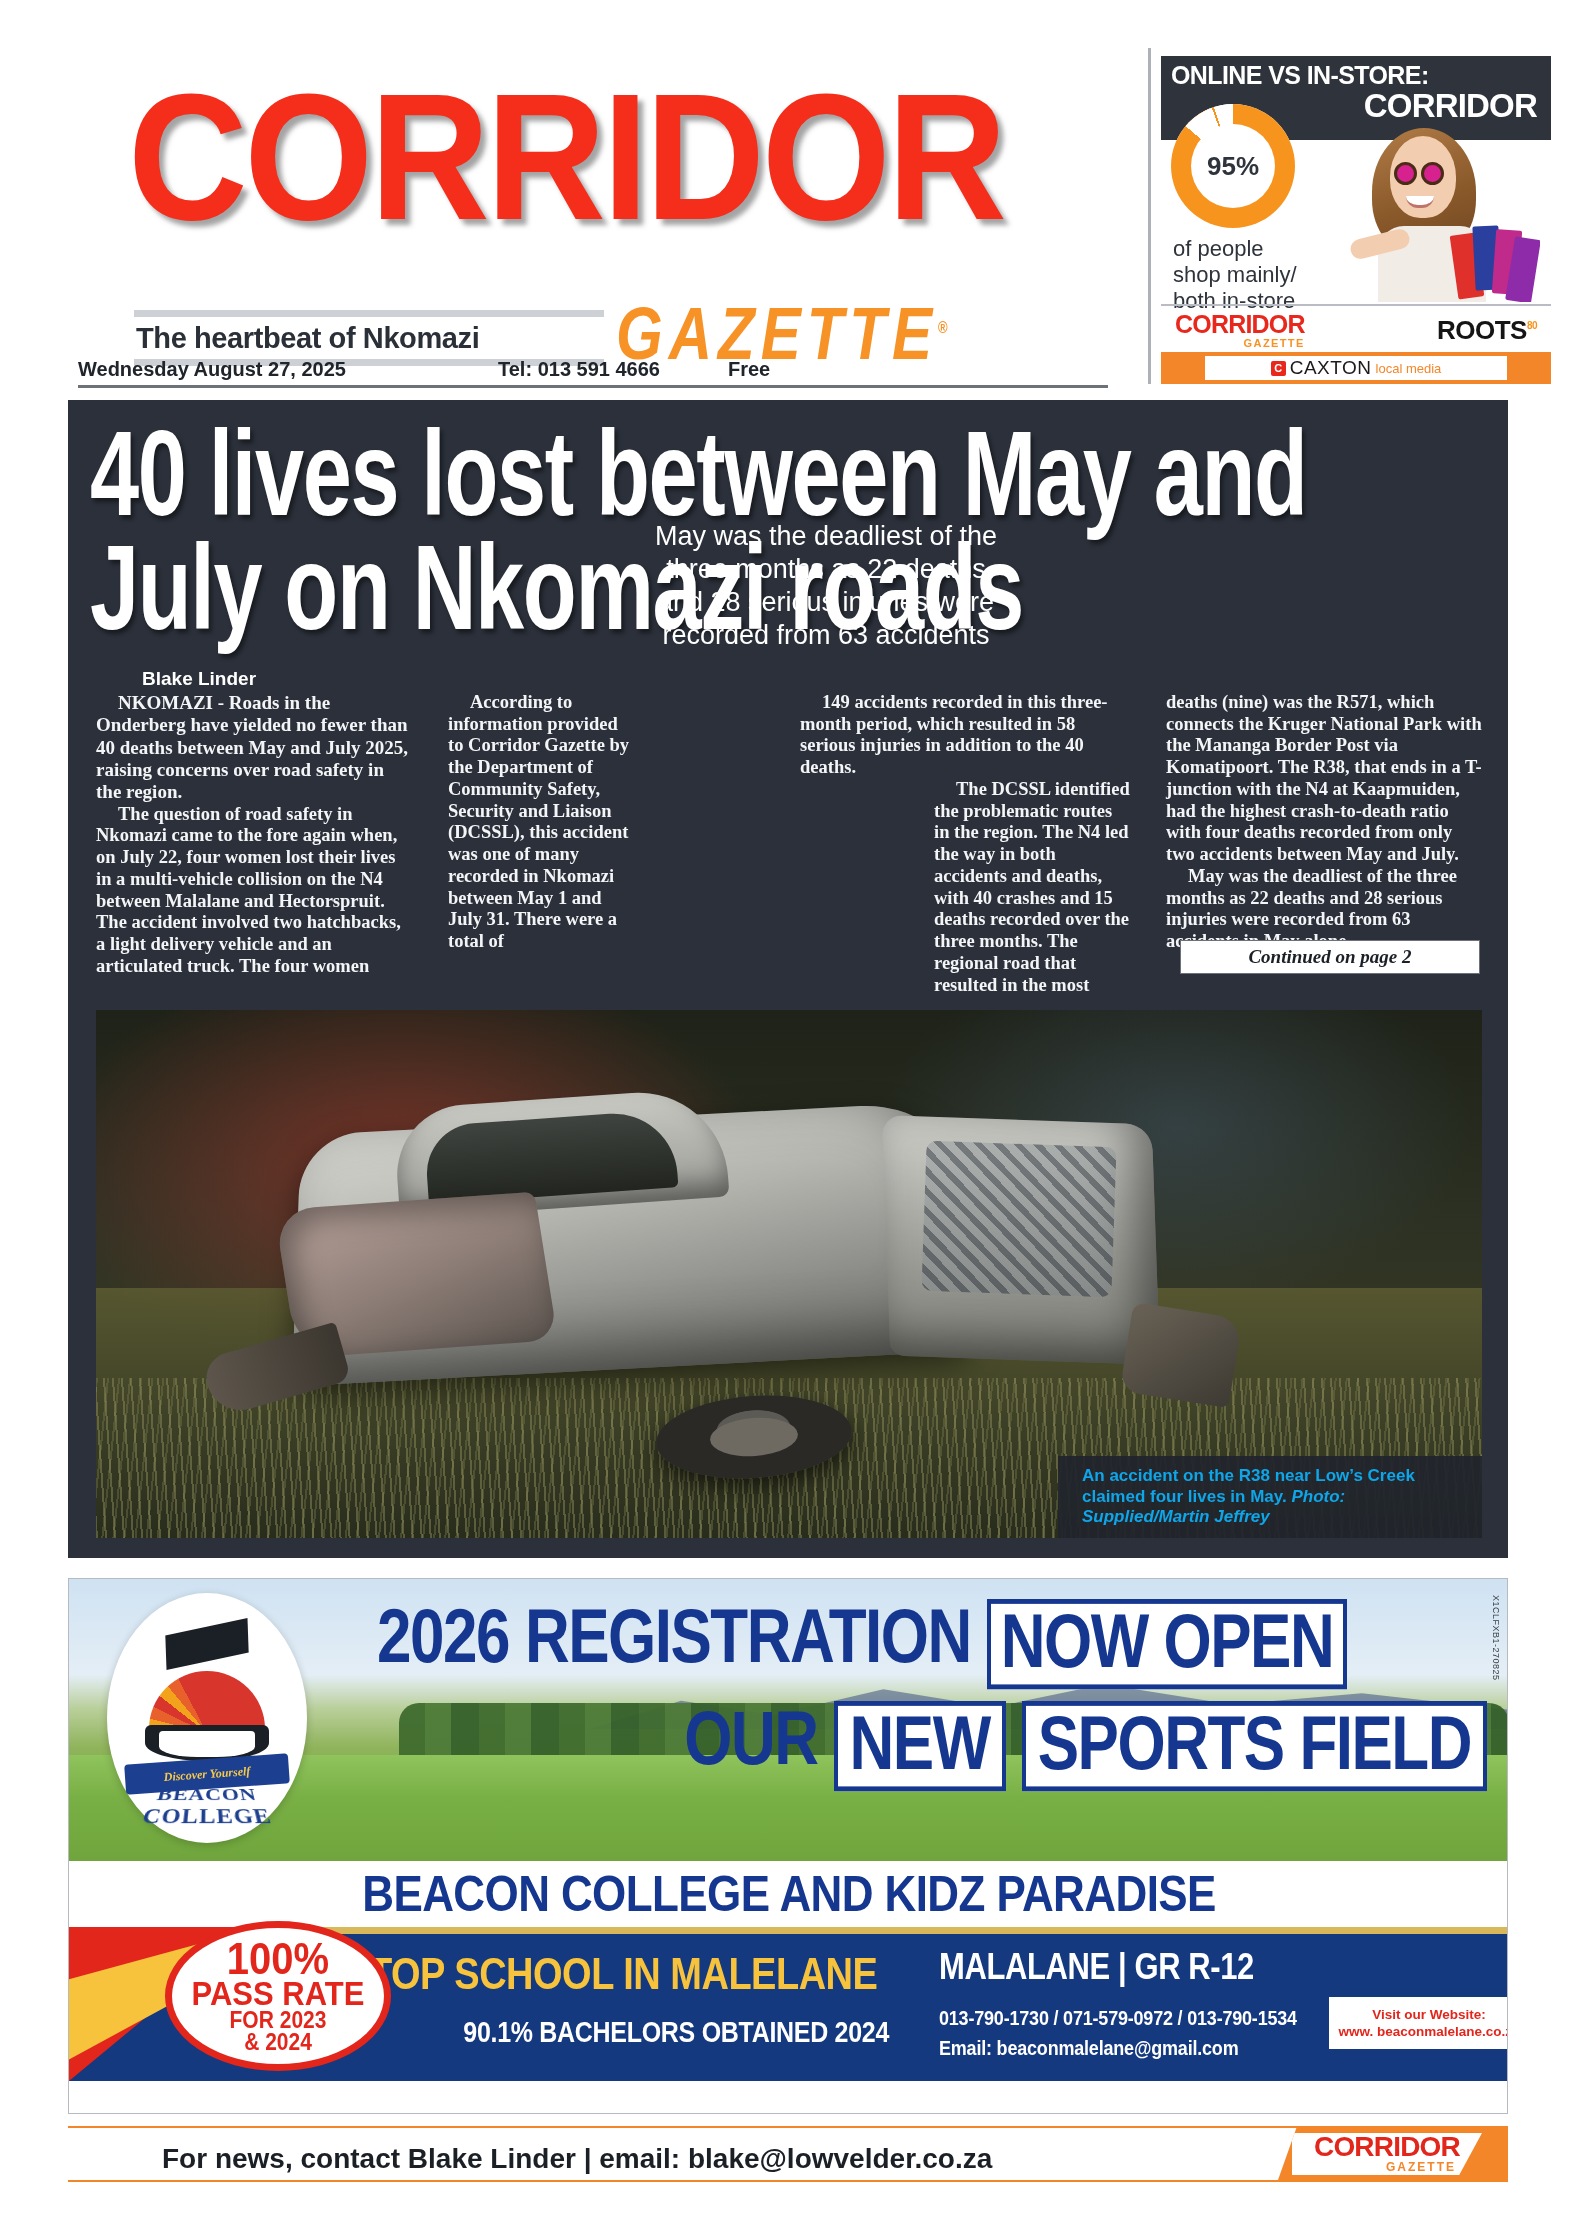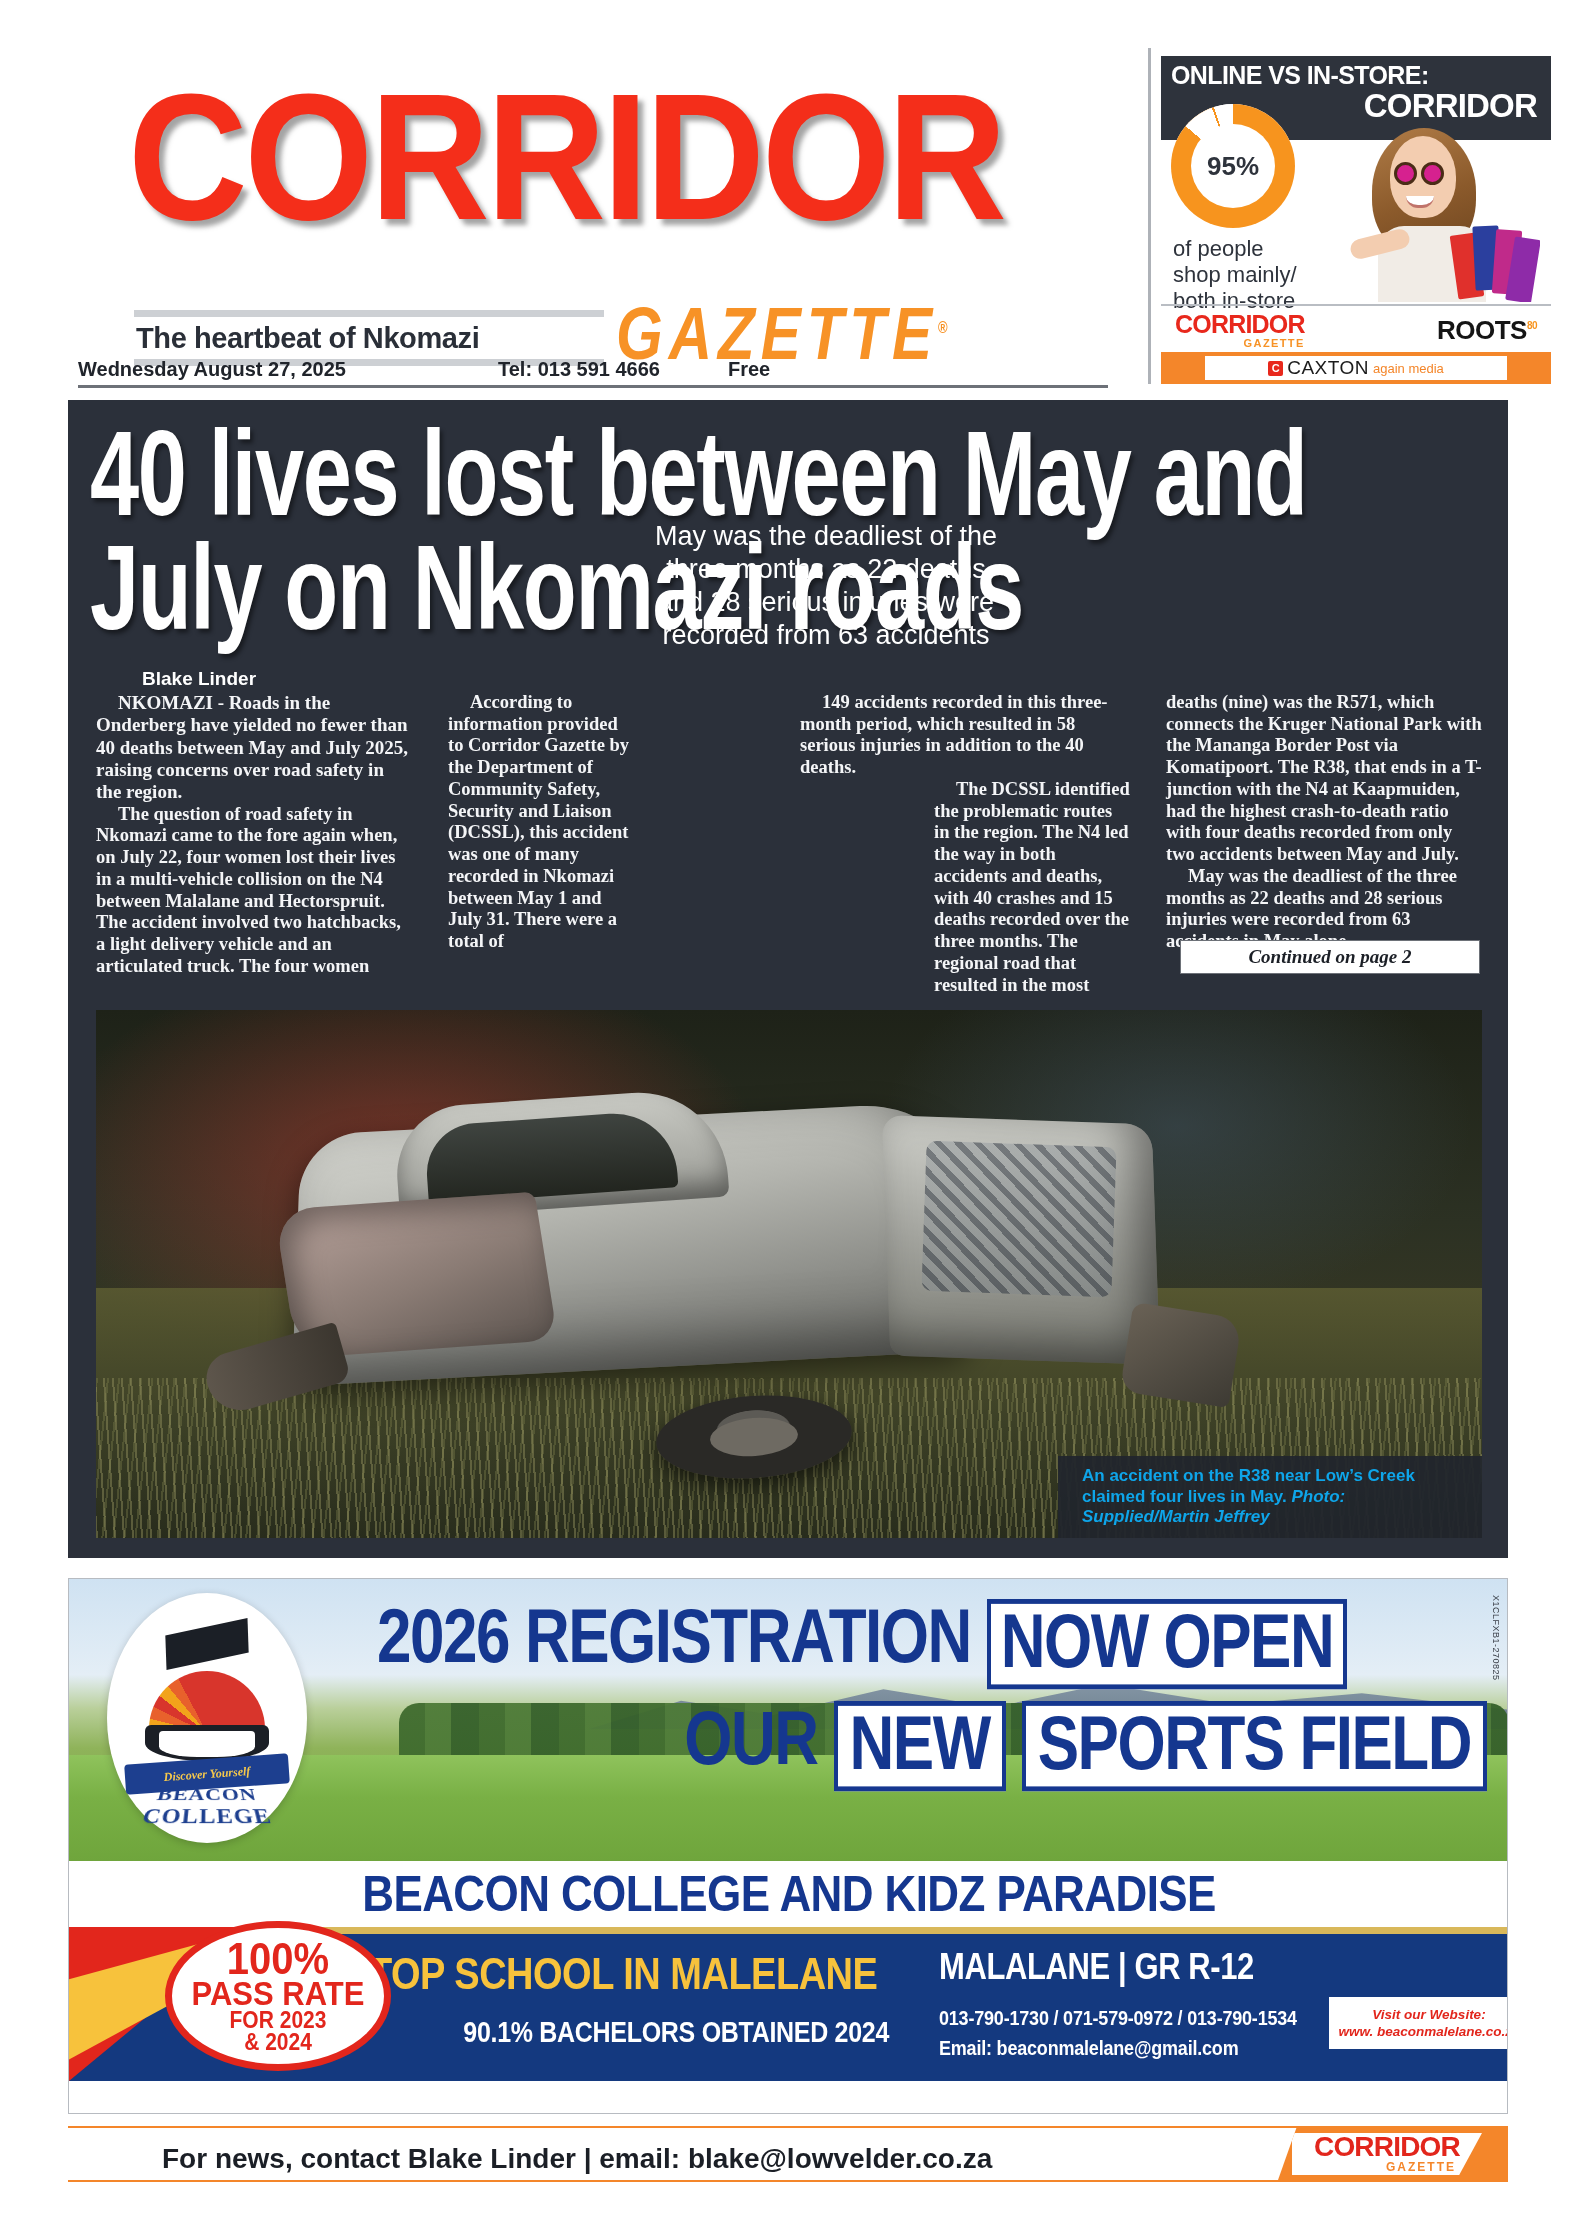--- a/index.html
+++ b/index.html
@@ -525,21 +525,21 @@
     margin-top: 26px; font-weight: bold; font-size: 18px; letter-spacing: -0.2px;
     transform: scaleY(1.14); transform-origin: left top;
   }
   .bb-email {
     margin-top: 9px; font-weight: bold; font-size: 18px; letter-spacing: -0.2px;
     transform: scaleY(1.14); transform-origin: left top;
   }
   .bb-website {
     position: absolute; left: 390px; top: 52px; width: 200px; height: 52px;
     background: #ffffff;
-    display: flex; flex-direction: column; align-items: center; justify-content: center; font-style: italic;
+    display: flex; flex-direction: column; align-items: center; justify-content: center;
   }
   .bb-website span {
     color: #e2261c; font-weight: bold; font-size: 13.5px; line-height: 1.28;
     text-align: center;
   }
   .pass-badge {
     position: absolute; left: 96px; top: 342px; width: 226px; height: 150px;
     background: #ffffff; border: 7px solid #e2261c; border-radius: 50%;
     display: flex; flex-direction: column; align-items: center; justify-content: center;
     z-index: 6;
@@ -651,21 +651,21 @@
         <span class="mt">The heartbeat of Nkomazi</span>
       </div>
       <div class="mini-roots">
         <span>ROOTS</span><sup>80</sup>
       </div>
     </div>
     <div class="caxton-bar">
       <div class="caxton-inner">
         <span class="cx-mark">C</span>
         <span class="cx-name">CAXTON</span>
-        <span class="cx-sub">again media</span>
+        <span class="cx-sub">local media</span>
       </div>
     </div>
   </div>
 
   <div class="story">
     <div class="headline">40 lives lost between May and July on Nkomazi roads</div>
     <div class="byline">Blake Linder</div>
 
     <div class="pullquote">May was the deadliest of the three months as 22 deaths and 28 serious injuries were recorded from 63 accidents</div>
 

